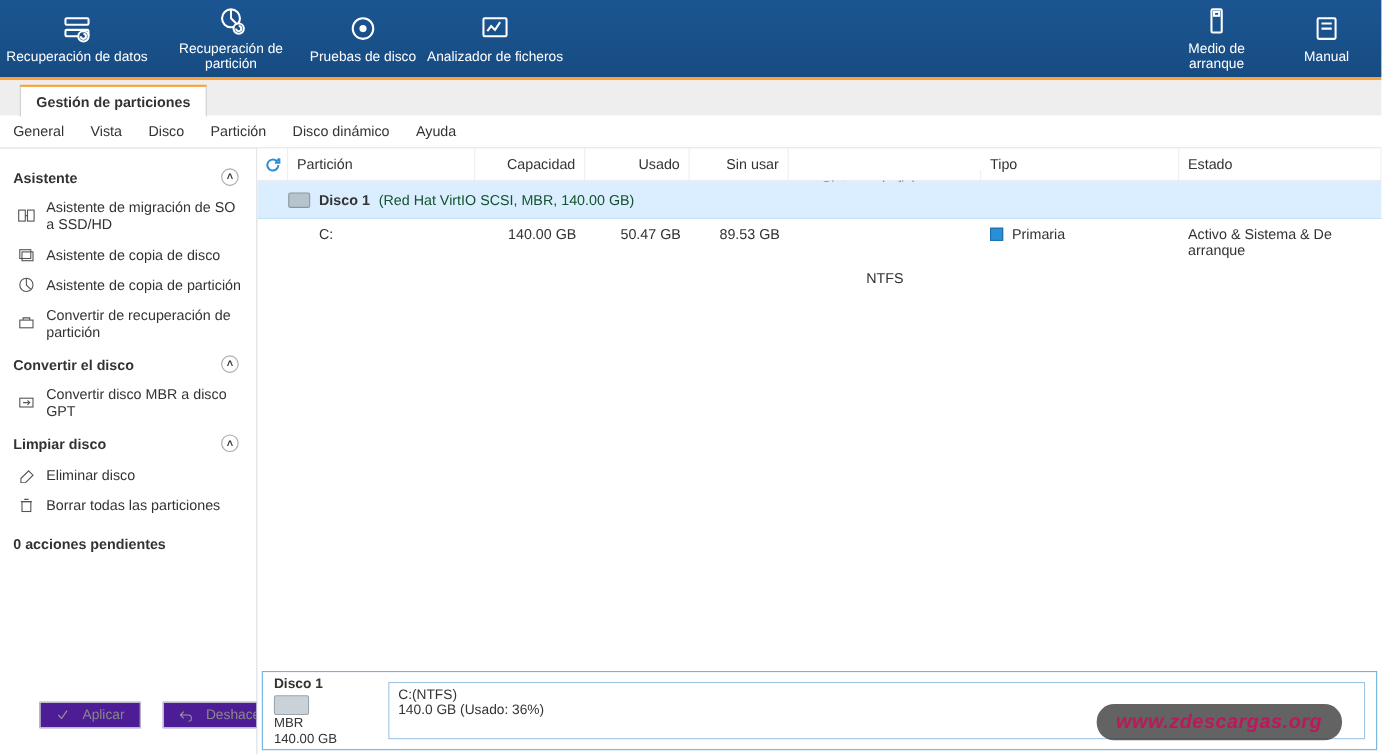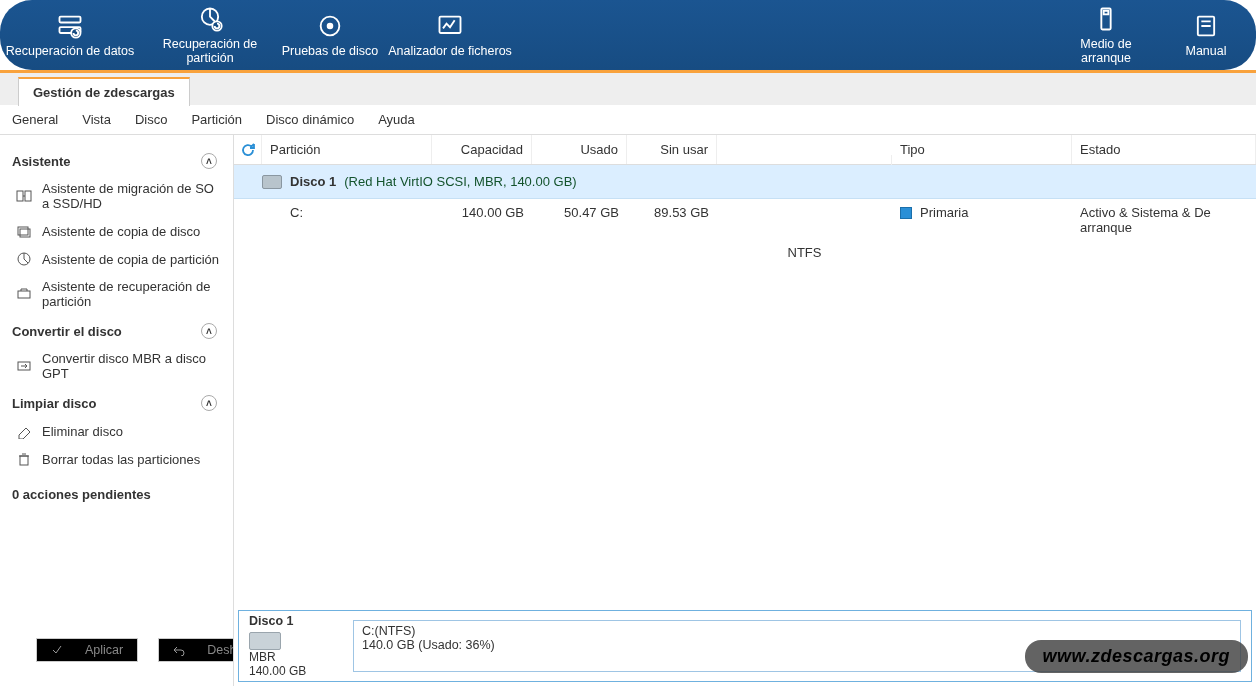--- a/index.html
+++ b/index.html
@@ -1,19 +1,19 @@
 <!DOCTYPE html>
 <html><head>
 <meta charset="utf-8">
 <style>
 * { box-sizing: border-box; margin: 0; padding: 0; font-family: "Segoe UI", Arial, sans-serif; }
 body { width: 1256px; height: 686px; overflow: hidden; background: #fff; font-size: 13px; color: #333; }
 
 
-.topbar { height: 70px; background: linear-gradient(180deg,#1b5591,#174c82); display: flex; color: #fff; border-radius: 32px; }
+.topbar { height: 70px; background: linear-gradient(180deg,#1b5591,#174c82); display: flex; color: #fff; }
 .topbar .group-left { display: flex; }
 .topbar .group-right { display: flex; margin-left: auto; }
 .tb-item { width: 140px; display: flex; flex-direction: column; align-items: center; justify-content: center; gap: 4px; cursor: pointer; }
 .tb-item.small { width: 100px; }
 .tb-item svg { width: 28px; height: 28px; }
 .tb-item span { font-size: 12.5px; text-align:center; }
 
 .orange-strip { height: 3px; background: #f9a23c; }
 
 
@@ -30,21 +30,21 @@
 .sidebar { width: 234px; border-right:1px solid #ddd; padding:10px 6px 10px 12px; display:flex; flex-direction:column; overflow:hidden;}
 .content { flex:1; display:flex; flex-direction:column; }
 
 .section-h { font-weight:700; margin:8px 0 6px 0; display:flex; align-items:center; justify-content:space-between; padding-right:10px;}
 .section-h .chev { width:16px;height:16px;border:1px solid #aaa;border-radius:50%;display:flex;align-items:center;justify-content:center;font-size:10px;}
 .side-item { display:flex; align-items:center; gap:10px; padding:6px 4px; cursor:pointer; }
 .side-item svg { width:16px; height:16px; flex-shrink:0; }
 .pending { font-weight:700; margin-top:14px; }
 
 .sidebar-bottom { margin-top:auto; display:flex; gap:20px; padding:10px 24px 14px 24px;}
-.btn { border:1px solid #ccc; background:#000000; padding:4px 14px; font-size:12.5px; color:#888; display:flex; align-items:center; gap:22px; cursor:default;}
+.btn { border:1px solid #ccc; background:#4c1d95; padding:4px 14px; font-size:12.5px; color:#888; display:flex; align-items:center; gap:12px; cursor:default;}
 .btn svg{width:12px;height:12px;}
 
 
 .table-head { display:flex; border-bottom:1px solid #ddd; height:30px; align-items:center; font-size:13px; background:#fff;}
 .th { padding:0 8px; border-right:1px solid #eee; height:100%; display:flex; align-items:center;}
 .refresh-cell{width:28px; display:flex;align-items:center;justify-content:center;border-right:1px solid #eee;height:100%;cursor:pointer;}
 .refresh-cell svg{width:16px;height:16px;}
 .c-part{flex:0 0 170px;}
 .c-cap{flex:0 0 100px; justify-content:flex-end;}
 .c-used{flex:0 0 95px; justify-content:flex-end;}
@@ -67,21 +67,21 @@
 
 .bottom-panel { height:72px; border:1px solid #6fb1df; margin:4px; display:flex; align-items:center; padding:6px 10px; gap:14px; position:relative;}
 .bp-disk{display:flex;flex-direction:column;align-items:flex-start; width:90px;}
 .bp-disk .dicon{width:32px;height:18px;background:#c9d2d8;border:1px solid #9aa5ad;border-radius:2px;margin-top:4px;}
 .bp-disk .t{font-weight:700;font-size:12.5px;}
 .bp-disk .s{font-size:12px;}
 .bp-bar-wrap{flex:1; border:1px solid #9fc5e4; height:52px; display:flex; flex-direction:row;}
 .bp-bar{height:18px; background:#f0f0f0; display:flex;}
 .bp-bar .fill{background:#2a8fd6; height:100%;}
 .bp-info{padding:3px 8px; font-size:12.5px;}
-.watermark{position:absolute; right:3px; bottom:8px; background:rgba(60,60,60,0.8); color:#000000; font-weight:700; font-style:italic; padding:6px 18px; border-radius:16px; font-size:18px; letter-spacing:0.5px;text-align:center;}
+.watermark{position:absolute; right:31px; bottom:8px; background:rgba(60,60,60,0.8); color:#be185d; font-weight:700; font-style:italic; padding:6px 18px; border-radius:16px; font-size:18px; letter-spacing:0.5px;text-align:center;}
 </style>
 </head>
 <body>
 
 <div class="topbar">
   <div class="group-left">
     <div class="tb-item">
       <svg viewBox="0 0 24 24" fill="none" stroke="#fff" stroke-width="1.6">
           <rect x="3" y="4" width="18" height="5" rx="1"></rect>
           <rect x="3" y="13" width="18" height="5" rx="1"></rect>
@@ -127,21 +127,21 @@
           <rect x="5" y="4" width="14" height="16" rx="1"></rect>
           <path d="M8 8h8M8 12h8"></path>
         </svg>
       <span>Manual</span>
     </div>
   </div>
 </div>
 <div class="orange-strip"></div>
 
 <div class="tab-row">
-  <div class="tab active">Gestión de zdescargas</div>
+  <div class="tab active">Gestión de particiones</div>
 </div>
 
 <div class="menubar">
   <span>General</span>
   <span>Vista</span>
   <span>Disco</span>
   <span>Partición</span>
   <span>Disco dinámico</span>
   <span>Ayuda</span>
 </div>
@@ -173,21 +173,21 @@
           <circle cx="8" cy="8" r="6"></circle>
           <path d="M8 2v6l4 4"></path>
         </svg>
         <span>Asistente de copia de partición</span>
       </div>
     <div class="side-item">
         <svg viewBox="0 0 16 16" stroke="#555" fill="none">
           <rect x="2" y="5" width="12" height="7"></rect>
           <path d="M5 5V3h6v2"></path>
         </svg>
-        <span>Asistente de recuperación de partición</span>
+        <span>Convertir de recuperación de partición</span>
       </div>
 
     <div class="section-h">
       <span>Convertir el disco</span>
       <span class="chev">˄</span>
     </div>
     <div class="side-item">
         <svg viewBox="0 0 16 16" stroke="#555" fill="none">
           <rect x="2" y="4" width="12" height="8"></rect>
           <path d="M5 8h6M9 6l2 2-2 2"></path>

